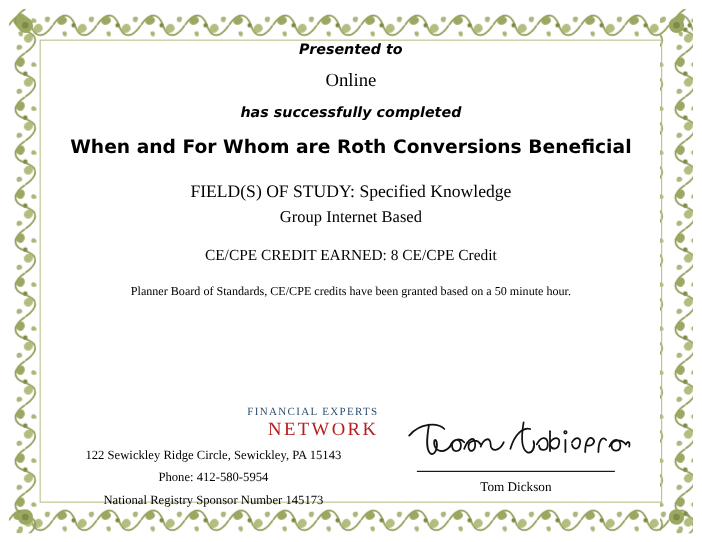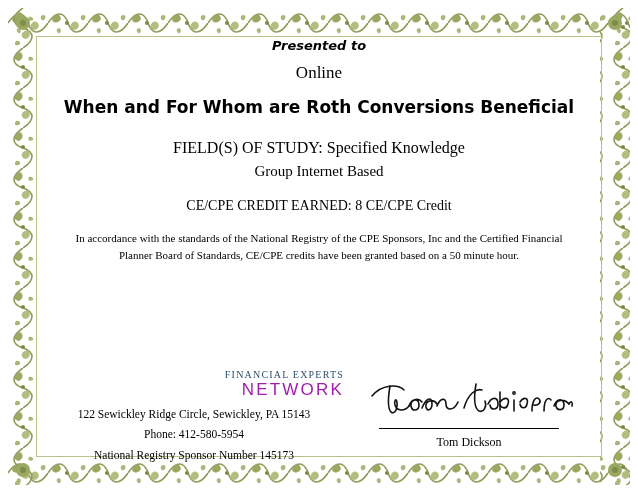--- a/index.html
+++ b/index.html
@@ -156,24 +156,24 @@
     line-height: 1.05;
     margin-bottom: 6px;
   }
   .logo-top {
     font-family: "Liberation Serif", serif;
     font-size: 10px;
     letter-spacing: 1.2px;
     color: #2f4f6f;
   }
   .logo-bottom {
-    font-family: Liberation Sans, sans-serif;
+    font-family: Liberation Serif, serif;
     font-size: 17px;
     letter-spacing: 2.2px;
-    color: #a21caf;
+    color: #b91c1c;
   }
 
   .addr-line {
     font-family: "Liberation Serif", serif;
     font-size: 11.5px;
     line-height: 1.75;
   }
 
   .footer-right {
     width: 250px;
@@ -247,26 +247,26 @@
         <circle cx="607" cy="462" r="3"></circle>
       </g>
     </svg>
   </div>
 
   <div class="inner-rule"></div>
 
   <div class="content">
     <div class="presented-to">Presented to</div>
     <div class="delivery">Online</div>
+    <div class="completed">has successfully completed</div>
     <div class="course">When and For Whom are Roth Conversions Beneficial</div>
     <div class="field-study">FIELD(S) OF STUDY: Specified Knowledge</div>
     <div class="method">Group Internet Based</div>
     <div class="credit">CE/CPE CREDIT EARNED:  8 CE/CPE Credit</div>
     <div class="disclaimer">
-      <div>In accordance with the standards of the National Registry of the CPE Sponsors, Inc and the Certified Financial</div>
       <div>Planner Board of Standards, CE/CPE credits have been granted based on a 50 minute hour.</div>
     </div>
   </div>
 
   <div class="footer">
 
     <div class="footer-left">
       <div class="logo">
         <div class="logo-top">FINANCIAL EXPERTS</div>
         <div class="logo-bottom">NETWORK</div>

